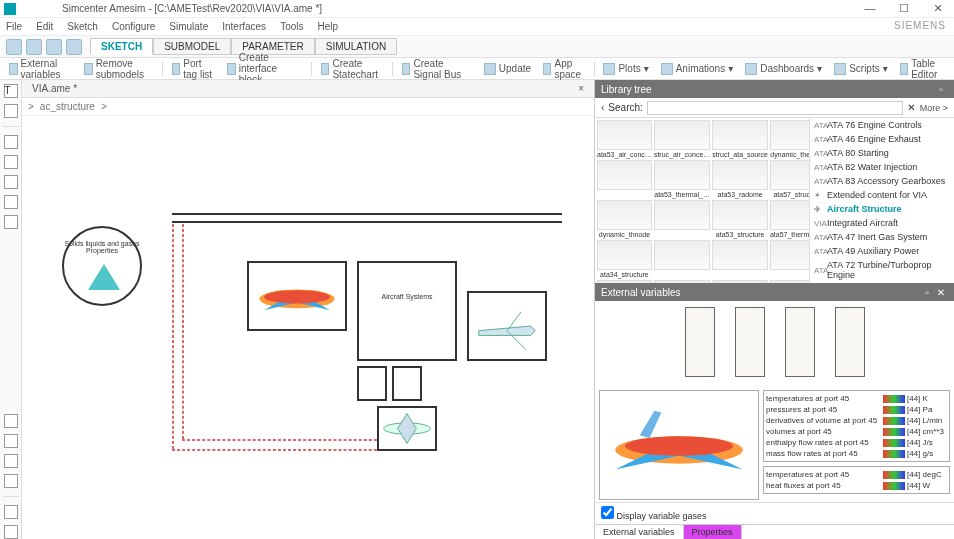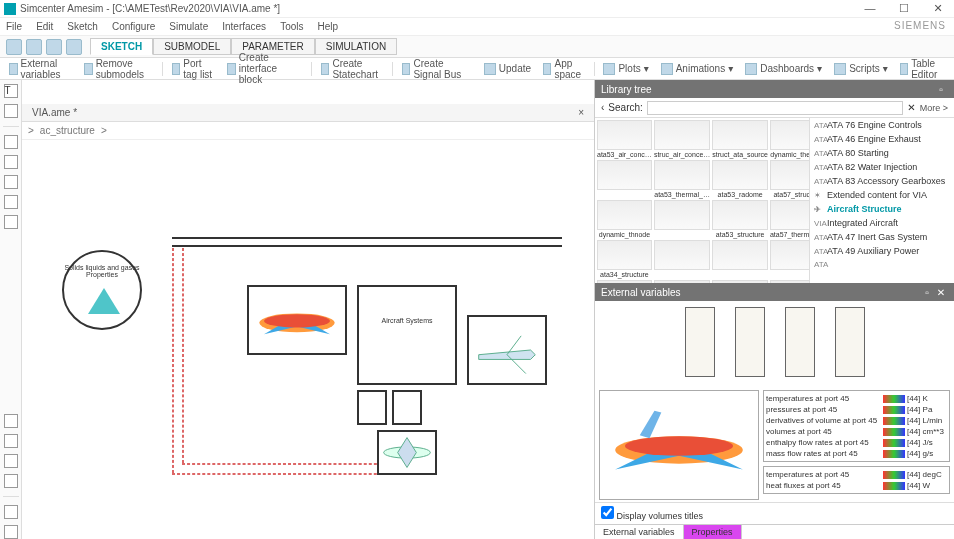--- a/index.html
+++ b/index.html
@@ -1,21 +1,21 @@
 <!DOCTYPE html>
 <html><head>
 <meta charset="utf-8">
 <style>
 * { box-sizing: border-box; margin: 0; padding: 0; font-family: "Segoe UI", Tahoma, sans-serif; }
 body { width: 954px; height: 539px; overflow: hidden; background: #fff; font-size: 10px; color: #333; }
 
 
 .titlebar { height: 18px; background: #fff; display: flex; align-items: center; padding: 0 4px; border-bottom: 1px solid #eee; }
 .titlebar .app-icon { width: 12px; height: 12px; background: #00a0b0; margin-right: 4px; }
-.titlebar .title { flex: 1; font-size: 10px; color: #555; }
+.titlebar .title { flex: 1; font-size: 10px; color: #555; margin-left: 42px; }
 .titlebar .win-btns { display: flex; gap: 10px; }
 .titlebar .win-btn { width: 24px; text-align: center; font-size: 11px; color: #555; }
 
 
 .menubar { height: 18px; display: flex; align-items: center; padding: 0 6px; gap: 14px; background: #fff; border-bottom: 1px solid #eee; }
 .menubar span { font-size: 10px; color: #555; }
 .brand { position: absolute; right: 8px; top: 20px; font-size: 10px; color: #999; letter-spacing: 1px; }
 
 
 .toolbar1 { height: 22px; display: flex; align-items: center; padding: 0 4px; background: #fafafa; border-bottom: 1px solid #ddd; }
@@ -35,21 +35,21 @@
 .main { display: flex; height: calc(100% - 80px); }
 
 
 .lefttools { width: 22px; background: #fafafa; border-right: 1px solid #ddd; display: flex; flex-direction: column; align-items: center; padding-top: 4px; gap: 6px; }
 .lefttools .lt-icon { width: 14px; height: 14px; border: 1px solid #999; background: #fff; }
 .lefttools .lt-sep { height: 1px; width: 16px; background: #ddd; margin: 2px 0; }
 .lefttools .lt-spacer { flex: 1; }
 
 
 .canvas-wrap { flex: 1; display: flex; flex-direction: column; min-width: 0; }
-.doc-tab { height: 18px; display: flex; align-items: center; padding: 0 6px; font-size: 10px; color: #555; background: #f5f5f5; border-bottom: 1px solid #ddd; margin-top: 24px; }
+.doc-tab { height: 18px; display: flex; align-items: center; padding: 0 6px; font-size: 10px; color: #555; background: #f5f5f5; border-bottom: 1px solid #ddd; }
 .doc-tab .tab-close { margin-left: auto; padding: 0 4px; }
 .breadcrumb { height: 18px; display: flex; align-items: center; padding: 0 6px; gap: 6px; font-size: 10px; color: #777; border-bottom: 1px solid #eee; background: #fff; }
 .canvas { flex: 1; position: relative; background: #fff; overflow: hidden; }
 
 
 .props-circle { position: absolute; left: 40px; top: 110px; width: 80px; height: 80px; border: 2px solid #333; border-radius: 50%; font-size: 7px; text-align: center; padding-top: 12px; }
 .props-circle::after { content:""; position:absolute; left:24px; top:36px; width:0; height:0; border-left:16px solid transparent; border-right:16px solid transparent; border-bottom:26px solid #4fc5c9; }
 
 .diagram-box { position: absolute; border: 2px solid #333; background: #fff; }
 .plane-box { left: 225px; top: 145px; width: 100px; height: 70px; }
@@ -389,20 +389,21 @@
           <div class="tree-item">
             <span class="tree-icon">ATA</span>
             <span>ATA 47 Inert Gas System</span>
           </div>
           <div class="tree-item">
             <span class="tree-icon">ATA</span>
             <span>ATA 49 Auxiliary Power</span>
           </div>
           <div class="tree-item">
             <span class="tree-icon">ATA</span>
+            <span>ATA 72 Turbine/Turboprop Engine</span>
           </div>
         </div>
     </div>
 
     <div class="panel-hdr">
       <span>External variables</span>
       <div class="spacer"></div>
       <div class="hdr-btn">▫</div>
       <div class="hdr-btn">✕</div>
     </div>
@@ -465,20 +466,20 @@
                 <span class="vr-label">heat fluxes at port 45</span>
                 <span class="vr-box"></span>
                 <span class="vr-unit">[44] W</span>
               </div>
             </div>
         </div>
       </div>
     </div>
     <div class="checkline">
       <input type="checkbox" checked="" style="">
-      <span>Display volumes titles</span>
+      <span>Display variable gases</span>
     </div>
     <div class="bottom-tabs">
       <div class="bt active">External variables</div>
       <div class="bt">Properties</div>
     </div>
   </div>
 </div>
 
 </body></html>

